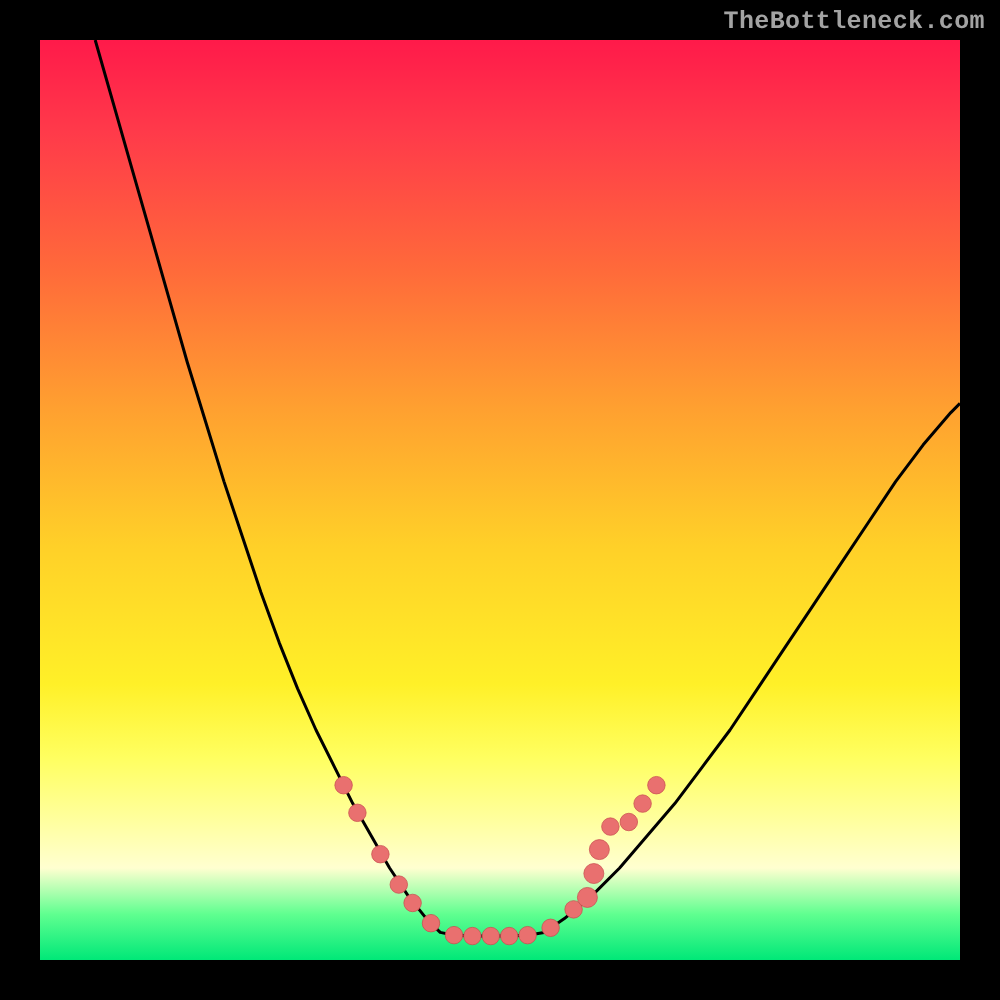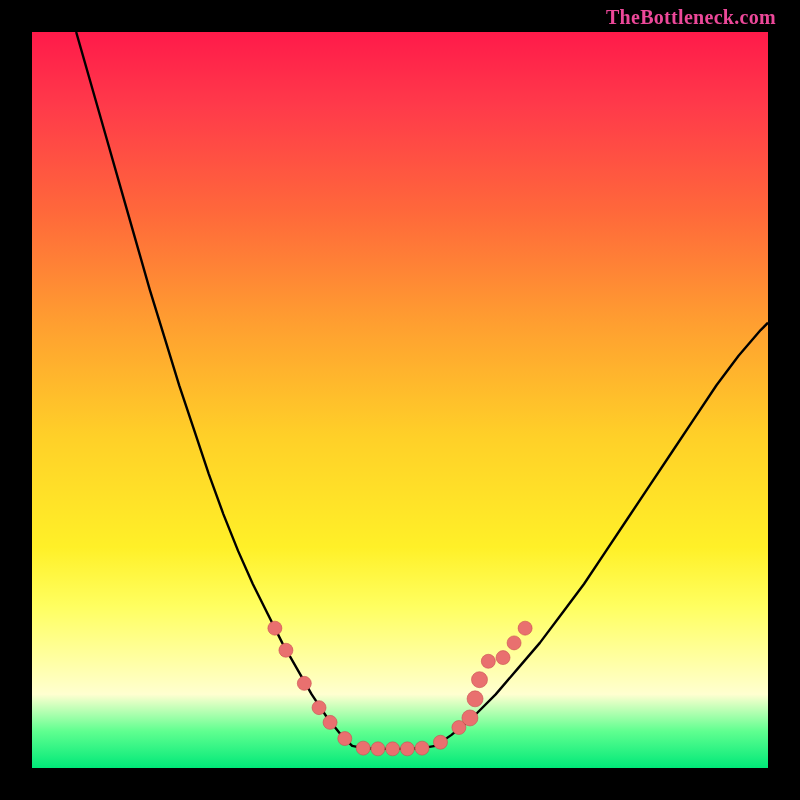--- a/index.html
+++ b/index.html
@@ -26,25 +26,25 @@
       #ffff60 78%,
       #ffffa0 85%,
       #ffffd0 90%,
       #60ff90 95%,
       #00e878 100%
     );
   }
   .watermark {
     position: absolute;
     top: 6px;
-    right: 24px;
-    font-family: Liberation Serif, serif;
+    right: 12px;
+    font-family: Liberation Mono, monospace;
     font-size: 20px;
     font-weight: bold;
-    color: #ec4899;
+    color: #a3a3a3;
     letter-spacing: 0.3px;
   }
   svg.curves {
     position: absolute;
     left: 0;
     top: 0;
     width: 736px;
     height: 736px;
     pointer-events: none;
   }

